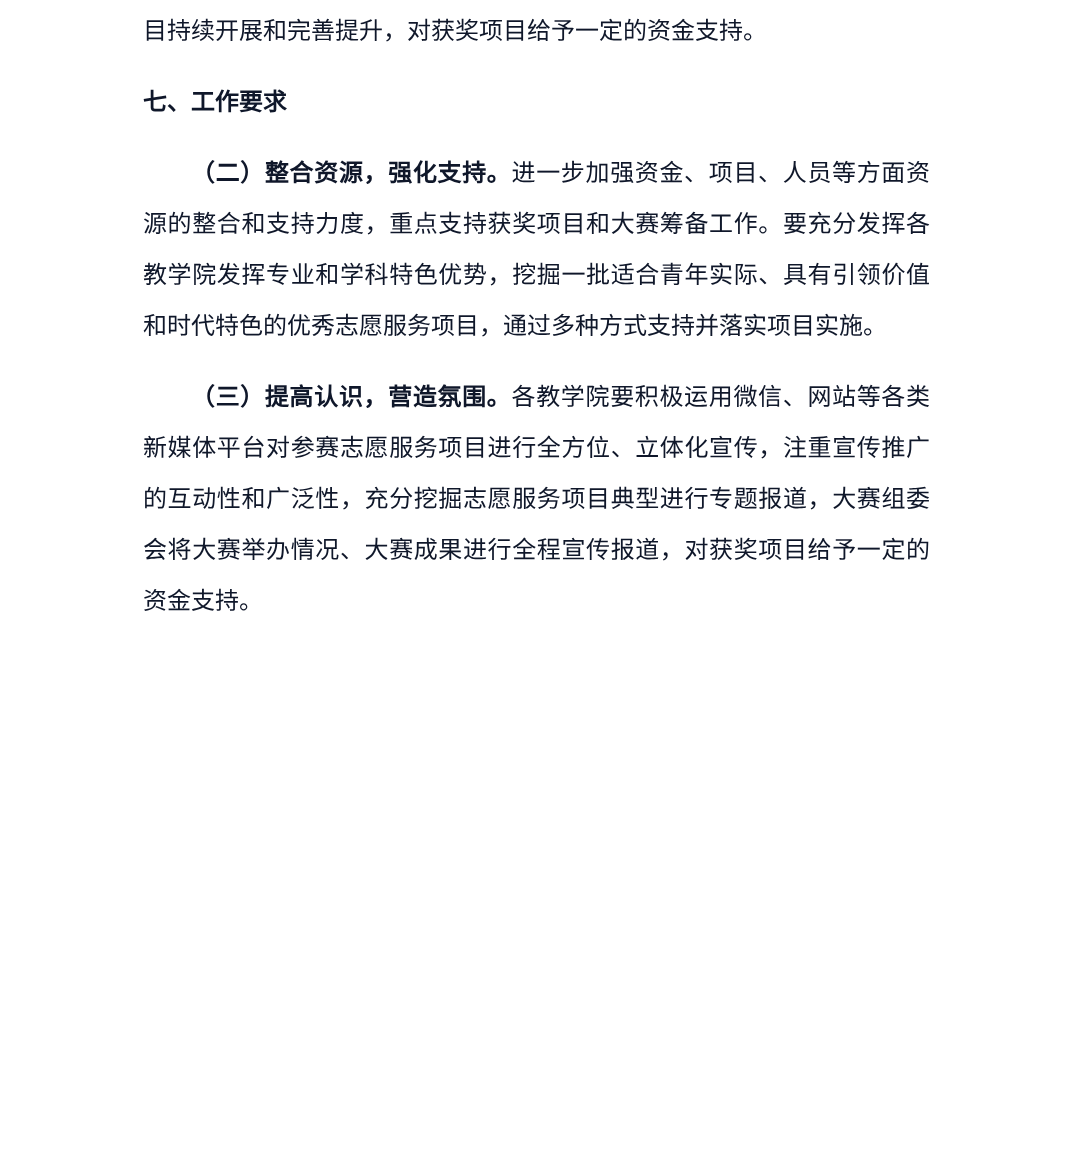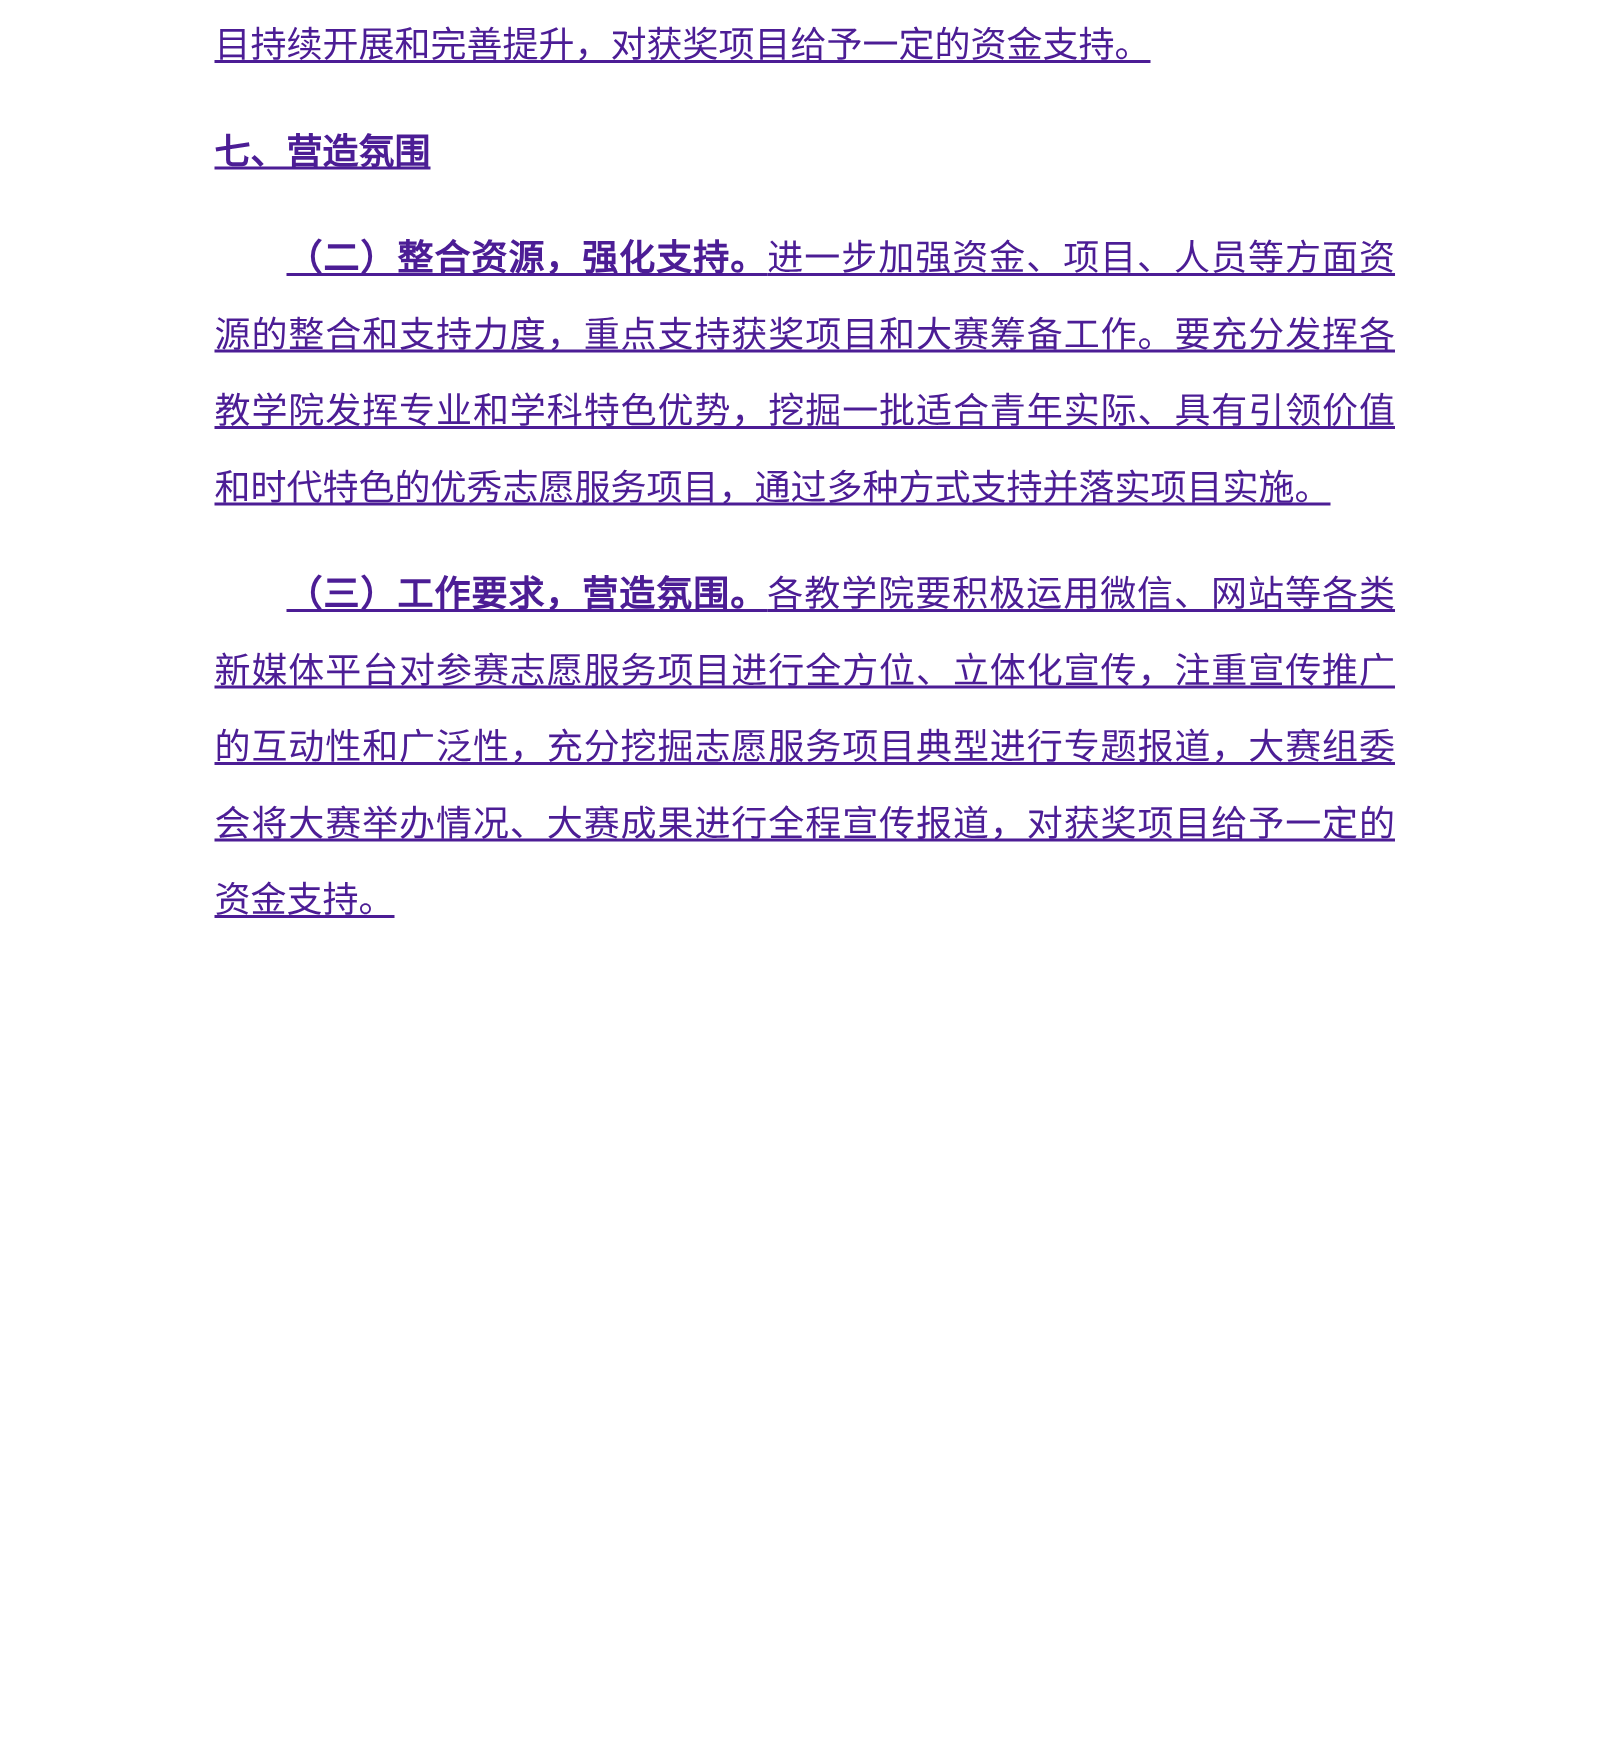--- a/index.html
+++ b/index.html
@@ -19,39 +19,38 @@
     overflow: hidden;
     font-family: "Liberation Sans", "DejaVu Sans", sans-serif;
   }
   
   .doc p {
     margin: 0 0 20px 0;
     font-size: 24px;
     line-height: 51px;
     text-align: justify;
     letter-spacing: 0;
-    color: #4c1d95;
+    color: #0f172a;
     word-break: normal;
-    text-decoration: underline;
   }
   .doc p.indent {
     text-indent: 48px; 
   }
   .doc p.heading {
     font-weight: 700;
     text-indent: 0;
   }
   .doc p strong.lead {
     font-weight: 700;
   }
 </style>
 </head>
 <body>
 
 <main class="page" style="background: rgb(255, 255, 255); color: rgb(0, 0, 0);">
   <section class="doc" id="doc-body">
 
   <p><span>目持续开展和完善提升，对获奖项目给予一定的资金支持。</span></p>
-      <p class="heading"><strong class="lead">七、营造氛围</strong></p>
+      <p class="heading"><strong class="lead">七、工作要求</strong></p>
       <p class="indent"><strong class="lead">（二）整合资源，强化支持。</strong><span>进一步加强资金、项目、人员等方面资源的整合和支持力度，重点支持获奖项目和大赛筹备工作。要充分发挥各教学院发挥专业和学科特色优势，挖掘一批适合青年实际、具有引领价值和时代特色的优秀志愿服务项目，通过多种方式支持并落实项目实施。</span></p>
-      <p class="indent"><strong class="lead">（三）工作要求，营造氛围。</strong><span>各教学院要积极运用微信、网站等各类新媒体平台对参赛志愿服务项目进行全方位、立体化宣传，注重宣传推广的互动性和广泛性，充分挖掘志愿服务项目典型进行专题报道，大赛组委会将大赛举办情况、大赛成果进行全程宣传报道，对获奖项目给予一定的资金支持。</span></p>
+      <p class="indent"><strong class="lead">（三）提高认识，营造氛围。</strong><span>各教学院要积极运用微信、网站等各类新媒体平台对参赛志愿服务项目进行全方位、立体化宣传，注重宣传推广的互动性和广泛性，充分挖掘志愿服务项目典型进行专题报道，大赛组委会将大赛举办情况、大赛成果进行全程宣传报道，对获奖项目给予一定的资金支持。</span></p>
     </section>
 </main>
 
 </body></html>

